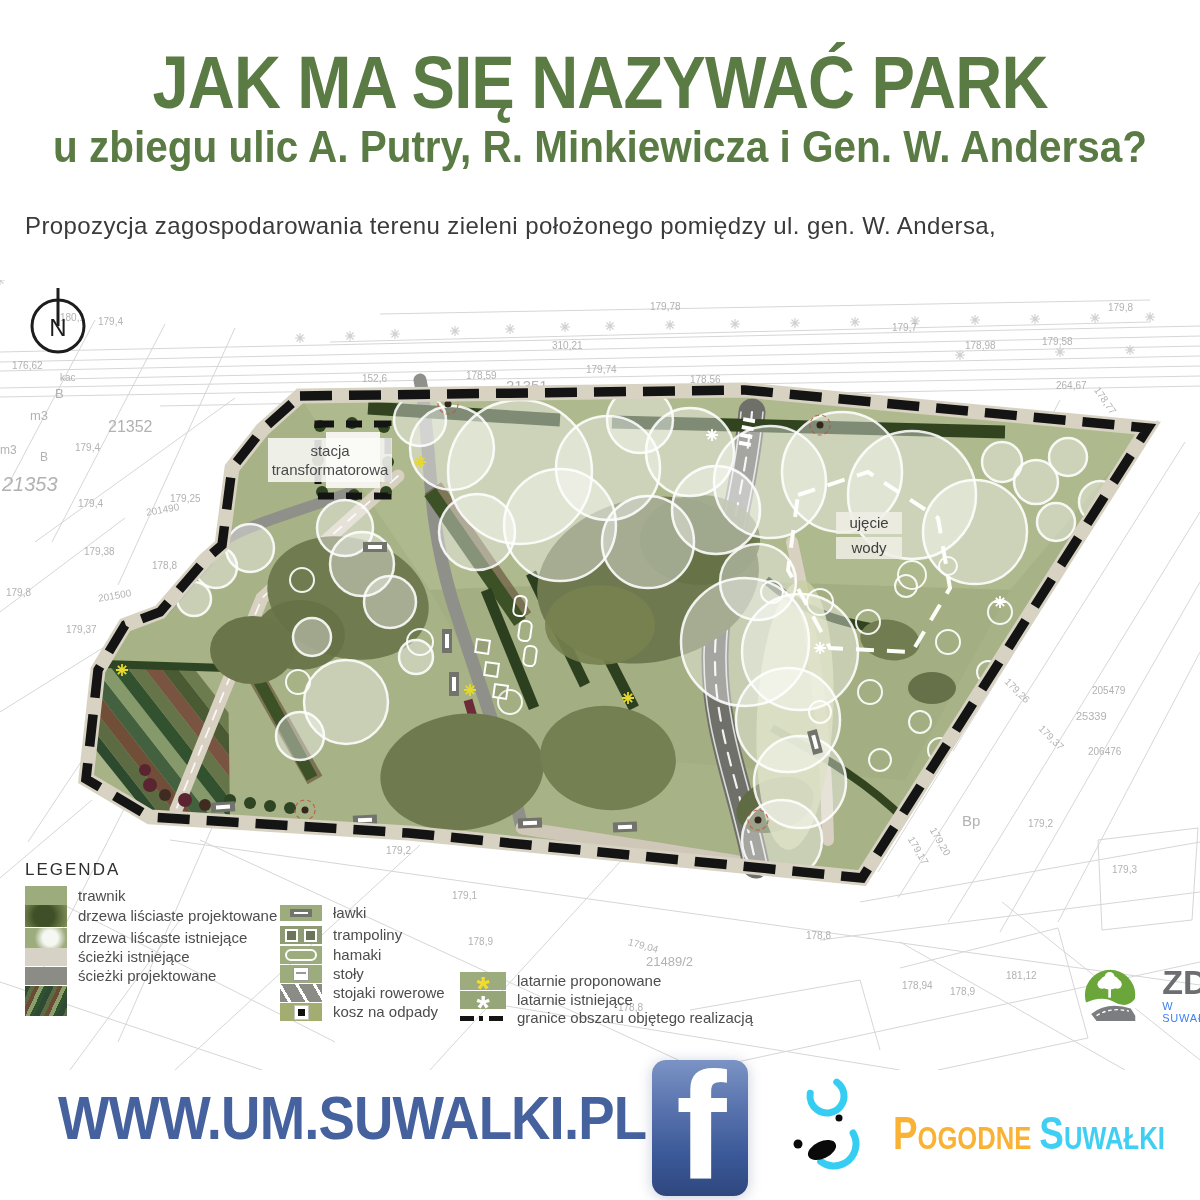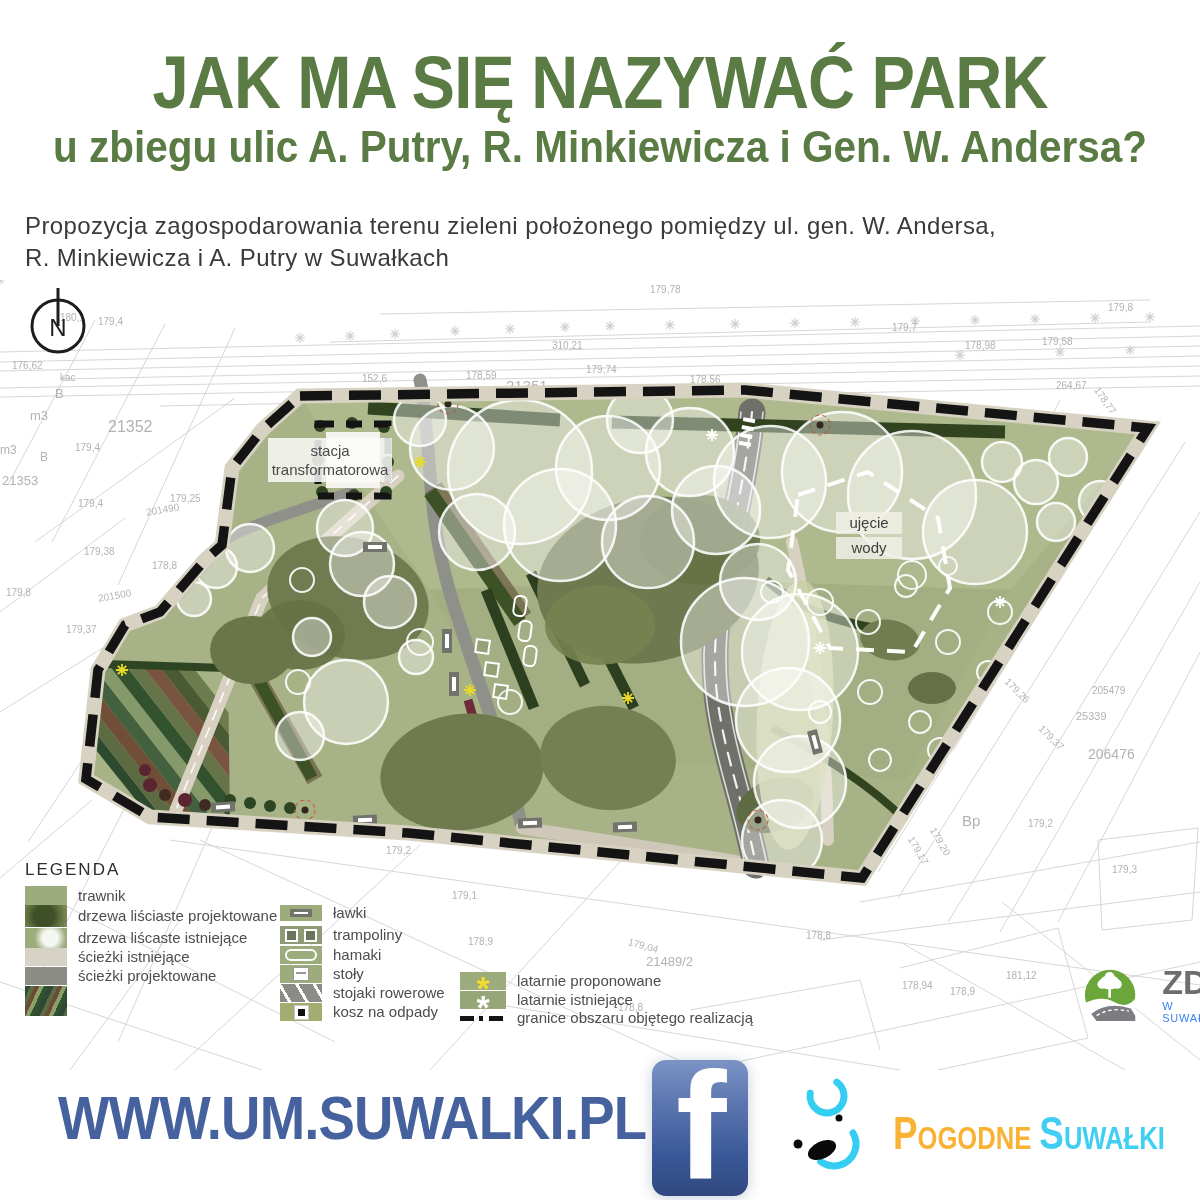--- a/index.html
+++ b/index.html
@@ -76,21 +76,20 @@
 </head>
 <body>
 
 <div class="page">
 
   <div class="title">JAK MA SIĘ NAZYWAĆ PARK</div>
   <div class="subtitle">u zbiegu ulic A. Putry, R. Minkiewicza i Gen. W. Andersa?</div>
 
   <div class="desc">
     <div>Propozycja zagospodarowania terenu zieleni położonego pomiędzy ul. gen. W. Andersa,</div>
-    <div>R. Minkiewicza i A. Putry w Suwałkach</div>
   </div>
 
   <div class="mapwrap">
 
     <svg id="bgsvg" width="1200" height="790" viewBox="0 0 1200 790">
       <g stroke="#d6d6d6" stroke-width="1" fill="none">
         <line x1="0" y1="72" x2="1200" y2="46"></line>
           <line x1="0" y1="82" x2="1200" y2="56"></line>
         <line x1="0" y1="91" x2="1200" y2="66"></line>
           <line x1="60" y1="99" x2="1200" y2="76"></line>
@@ -155,21 +154,21 @@
           <use href="#cst" x="960" y="75"></use>
           <use href="#cst" x="1060" y="72"></use>
         <use href="#cst" x="1130" y="70"></use>
       </g>
     </svg>
 
     <div id="cadastral">
         <span style="left: 108px; top: 138px; font-size: 16px;">21352</span>
         <span style="left: 30px; top: 128px; font-size: 13px;">m3</span>
         <span style="left: 55px; top: 106px; font-size: 13px;">B</span>
-        <span style="left: 2px; top: 193px; font-size: 13px;">21353</span>
+        <span style="left: 2px; top: 193px; font-size: 20px; font-style: italic;">21353</span>
         <span style="left: 0px; top: 163px; font-size: 12px;">m3</span>
         <span style="left: 40px; top: 170px; font-size: 12px;">B</span>
         <span style="left: 75px; top: 162px; font-size: 10px;">179,4</span>
         <span style="left: 78px; top: 218px; font-size: 10px;">179,4</span>
         <span style="left: 170px; top: 213px; font-size: 10px;">179,25</span>
         <span style="left: 146px; top: 224px; font-size: 10px; transform: rotate(-10deg);">201490</span>
         <span style="left: 98px; top: 310px; font-size: 10px; transform: rotate(-10deg);">201500</span>
         <span style="left: 84px; top: 266px; font-size: 10px; text-align: center;">179,38</span>
         <span style="left: 152px; top: 280px; font-size: 10px;">178,8</span>
         <span style="left: 66px; top: 344px; font-size: 10px;">179,37</span>
@@ -178,35 +177,35 @@
         <span style="left: 60px; top: 92px; font-size: 10px;">kac</span>
         <span style="left: 362px; top: 93px; font-size: 10px;">152,6</span>
         <span style="left: 466px; top: 90px; font-size: 10px;">178,59</span>
         <span style="left: 506px; top: 97px; font-size: 15px;">21351</span>
         <span style="left: 572px; top: 104px; font-size: 13px;">dr</span>
         <span style="left: 622px; top: 107px; font-size: 13px;">dr</span>
         <span style="left: 586px; top: 84px; font-size: 10px;">179,74</span>
         <span style="left: 690px; top: 94px; font-size: 10px;">178,56</span>
         <span style="left: 552px; top: 60px; font-size: 10px;">310,21</span>
         <span style="left: 1042px; top: 56px; font-size: 10px;">179,58</span>
-        <span style="left: 650px; top: 4px; font-size: 10px;">179,78</span>
+        <span style="left: 650px; top: 21px; font-size: 10px;">179,78</span>
         <span style="left: 892px; top: 42px; font-size: 10px;">179,7</span>
         <span style="left: 965px; top: 60px; font-size: 10px;">178,98</span>
         <span style="left: 1108px; top: 22px; font-size: 10px;">179,8</span>
         <span style="left: 1090px; top: 115px; font-size: 10px; transform: rotate(55deg);">178,77</span>
         <span style="left: 1056px; top: 100px; font-size: 10px;">264,67</span>
         <span style="left: 985px; top: 372px; font-size: 10px;">kp.</span>
         <span style="left: 1002px; top: 405px; font-size: 10px; transform: rotate(45deg);">179,26</span>
         <span style="left: 1036px; top: 452px; font-size: 10px; transform: rotate(45deg);">179,37</span>
         <span style="left: 962px; top: 532px; font-size: 15px;">Bp</span>
         <span style="left: 1028px; top: 538px; font-size: 10px;">179,2</span>
         <span style="left: 903px; top: 565px; font-size: 10px; transform: rotate(60deg);">179,17</span>
         <span style="left: 925px; top: 556px; font-size: 10px; transform: rotate(60deg);">179,20</span>
         <span style="left: 1076px; top: 430px; font-size: 11px;">25339</span>
-        <span style="left: 1088px; top: 466px; font-size: 14px;">206476</span>
+        <span style="left: 1088px; top: 466px; font-size: 10px;">206476</span>
         <span style="left: 1092px; top: 405px; font-size: 10px;">205479</span>
         <span style="left: 1006px; top: 690px; font-size: 10px;">181,12</span>
         <span style="left: 902px; top: 700px; font-size: 10px;">178,94</span>
         <span style="left: 646px; top: 674px; font-size: 13px;">21489/2</span>
         <span style="left: 618px; top: 722px; font-size: 10px;">178,8</span>
         <span style="left: 628px; top: 660px; font-size: 10px; transform: rotate(15deg);">179,04</span>
         <span style="left: 950px; top: 706px; font-size: 10px;">178,9</span>
         <span style="left: 386px; top: 565px; font-size: 10px;">179,2</span>
         <span style="left: 806px; top: 650px; font-size: 10px;">178,8</span>
         <span style="left: 452px; top: 610px; font-size: 10px;">179,1</span>

